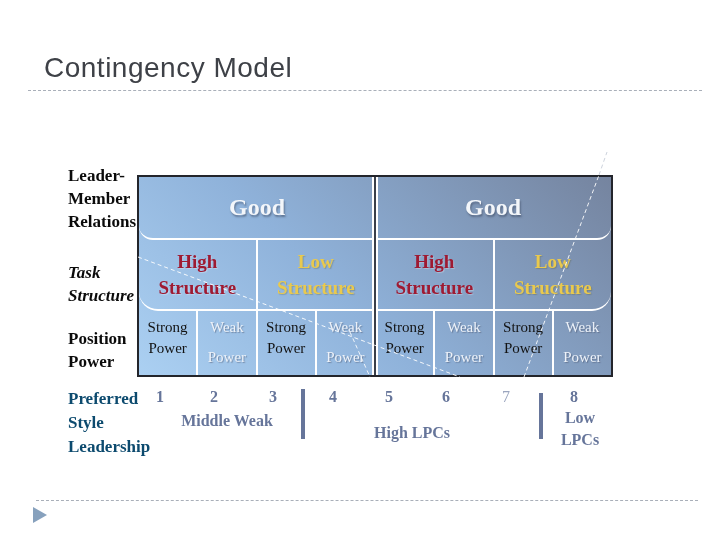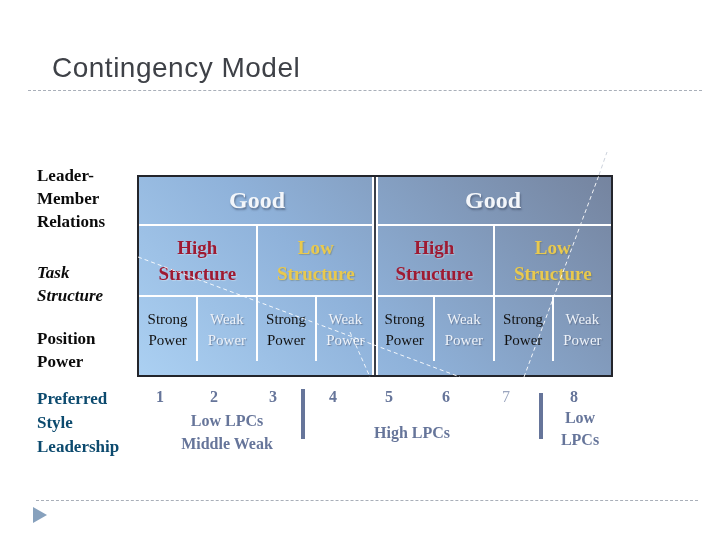--- a/index.html
+++ b/index.html
@@ -3,21 +3,21 @@
 <meta charset="utf-8">
 <style>
   * { margin:0; padding:0; box-sizing:border-box; }
   body { background:#888; }
   .slide {
     position:relative; width:720px; height:540px; background:#ffffff;
     overflow:hidden; font-family:"Liberation Serif", serif;
   }
   
   .title {
-    position:absolute; left:52px; top:52px;
+    position:absolute; left:44px; top:52px;
     font-family:"Liberation Sans", sans-serif;
     font-size:28px; font-weight:400; color:#3e4147; letter-spacing:0.5px;
   }
   .title-rule {
     position:absolute; left:28px; right:18px; top:90px;
     border-top:1px dashed #a9afb9;
   }
   .bottom-rule {
     position:absolute; left:36px; right:22px; top:500px;
     border-top:1px dashed #a9afb9;
@@ -26,50 +26,50 @@
     position:absolute; left:33px; top:507px; width:0; height:0;
     border-left:14px solid #87a1bd;
     border-top:8px solid transparent;
     border-bottom:8px solid transparent;
   }
   
   .rowlabel {
     position:absolute; left:37px; font-size:17px; font-weight:bold;
     color:#0b0b0b; line-height:23px;
   }
-  .rowlabel div { white-space:nowrap; }
+  .rowlabel div { white-space:nowrap;margin-left:31px; }
   .lbl-relations { top:164px; }
   .lbl-task      { top:261px;font-style:italic; }
   .lbl-position  { top:327px; }
   .lbl-preferred { top:387px; color:#0c4a6e; line-height:24px; }
   
   .model-table {
     position:absolute; left:137px; top:175px; width:476px; height:202px;
     border:2px solid #23252b;
     background:linear-gradient(45deg, #abd0f2 0%, #8fb2da 42%, #75849f 100%);
   }
   .trow { display:flex; width:100%; }
-  .trow-header    { height:49px; border-bottom:2px solid #ffffff; }
-  .trow-structure { height:71px; border-bottom:2px solid #ffffff; }
+  .trow-header    { height:63px; border-bottom:2px solid #ffffff;border-radius:14px; }
+  .trow-structure { height:71px; border-bottom:2px solid #ffffff;border-radius:19px; }
   .trow-power     { height:64px; }
   .tcell {
     flex:1; display:flex; flex-direction:column;
     align-items:center; justify-content:center; text-align:center;
   }
   .bdr { border-right:2px solid #ffffff; }
   .hdr-cell {
     font-size:24px; font-weight:bold; color:#f3f6fa;
     text-shadow:1px 2px 2px rgba(55,65,90,0.55);
   }
   .struct-cell { font-size:19px; font-weight:bold; line-height:26px; }
   .txt-red    { color:#9e1a32; text-shadow:1px 1px 1px rgba(255,255,255,0.3); }
   .txt-yellow { color:#e9c94e; text-shadow:1px 1px 1px rgba(90,90,40,0.3); }
-  .power-cell { font-size:15px; line-height:21px; justify-content:flex-start; padding-top:12px; }
+  .power-cell { font-size:15px; line-height:21px; justify-content:flex-start; padding-top:6px; }
   .txt-dark  { color:#131313; }
-  .txt-white { color:#edf2f9; text-shadow:1px 1px 1px rgba(70,80,105,0.5); }
+  .txt-white { color:#edf2f9; text-shadow:1px 1px 1px rgba(70,80,105,0.5);gap:9px; }
   .center-divider {
     position:absolute; left:calc(50% - 3px); top:0; bottom:0; width:6px;
     background:linear-gradient(to right, #ffffff 0 2px, #3a3f4a 2px 4px, #ffffff 4px 6px);
     z-index:3;
   }
   .diag-overlay { position:absolute; left:130px; top:140px; width:500px; height:240px; z-index:4; pointer-events:none; }
   
   .num {
     position:absolute; top:388px; width:40px; text-align:center;
     font-size:16px; font-weight:bold; color:#66759a;
@@ -189,21 +189,20 @@
   <span class="num num-4">4</span>
   <span class="num num-5">5</span>
   <span class="num num-6">6</span>
   <span class="num num-7">7</span>
   <span class="num num-8">8</span>
 
   <div class="vbar vbar-1"></div>
   <div class="vbar vbar-2"></div>
 
   <div class="lpc lpc-low-mid">
-    <div>Low LPCs</div>
     <div>Middle Weak</div>
   </div>
   <div class="lpc lpc-high">High LPCs</div>
   <div class="lpc lpc-low">
     <div>Low</div>
     <div>LPCs</div>
   </div>
 
   <div class="bottom-rule"></div>
   <div class="corner-triangle"></div>

